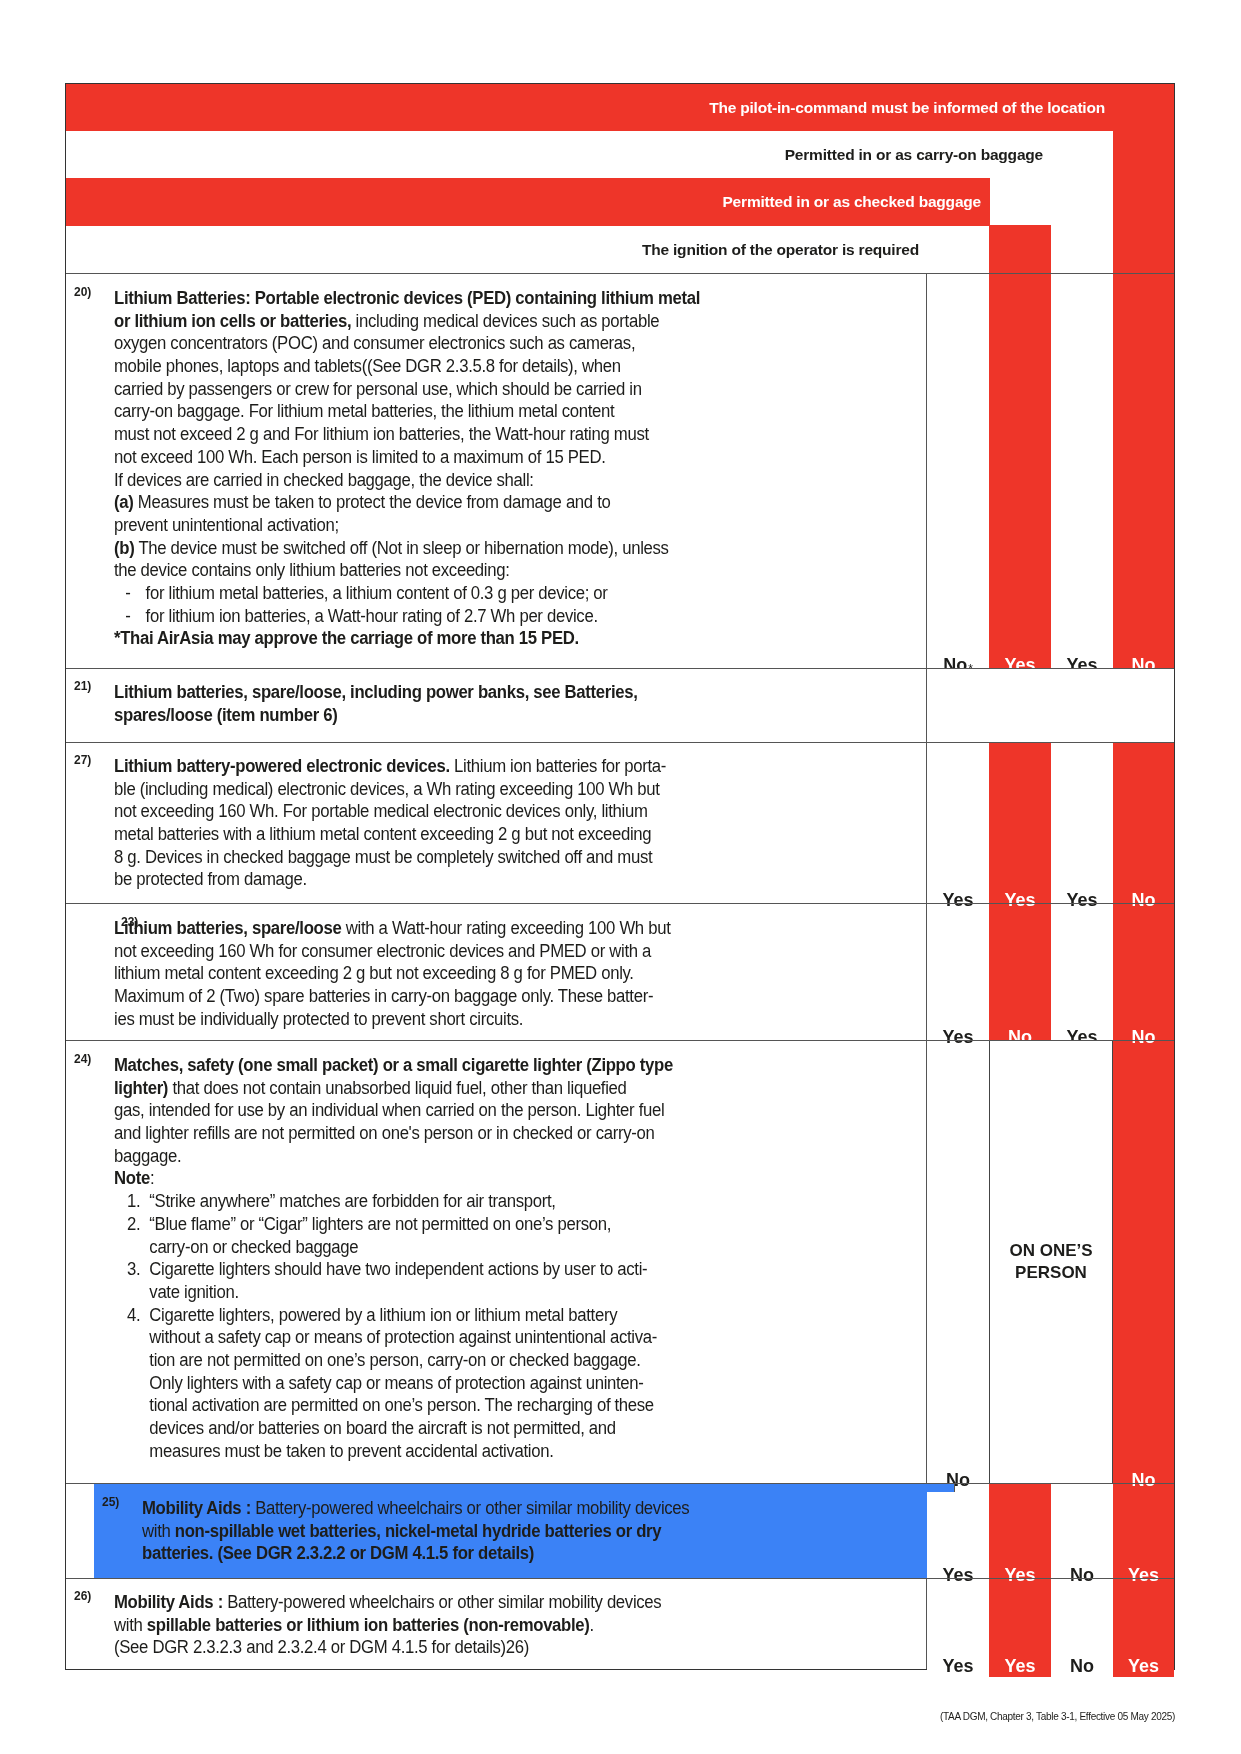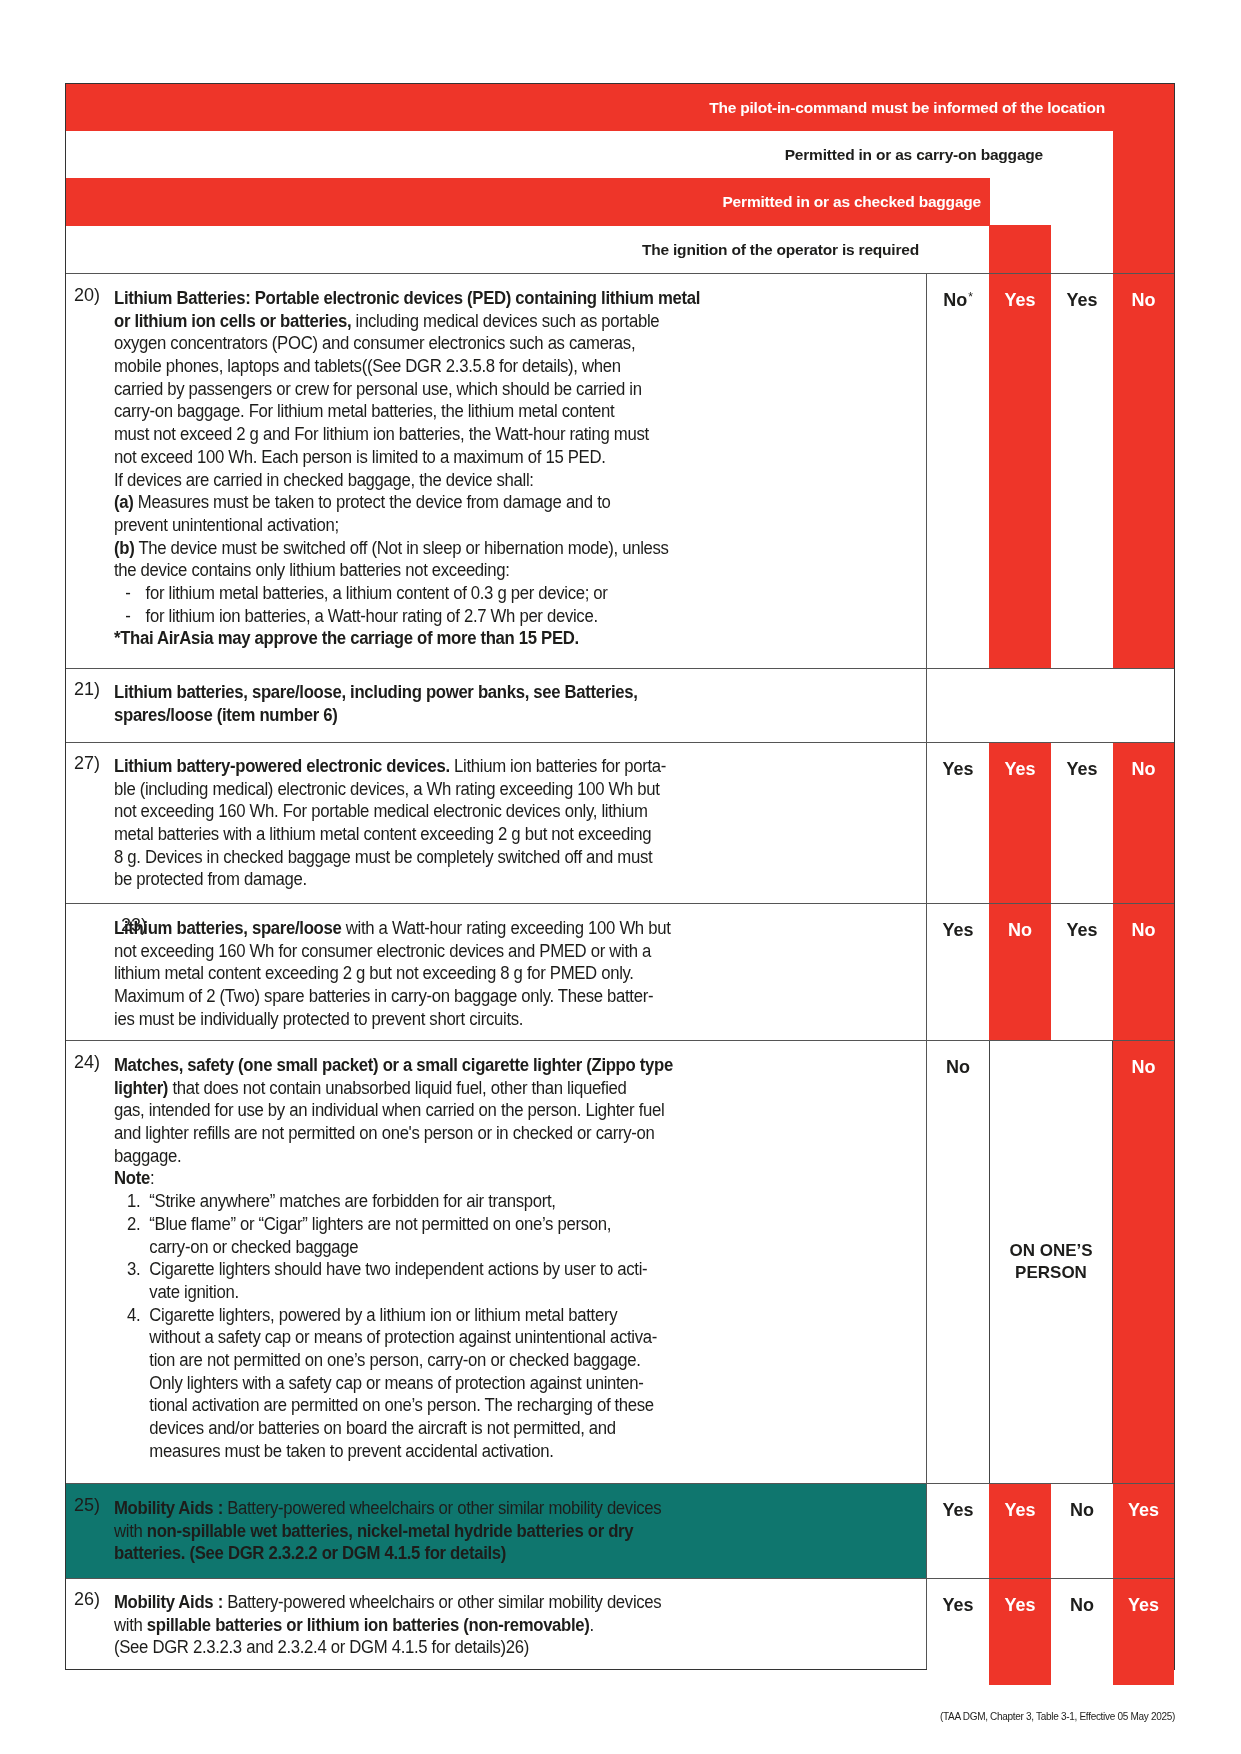--- a/index.html
+++ b/index.html
@@ -8,28 +8,28 @@
   .table { position:absolute; left:65px; top:83px; width:1110px; height:1587px;
            border:1.5px solid #333; box-sizing:border-box; }
   .band { position:absolute; box-sizing:border-box; font-weight:bold; font-size:15.5px;
           text-align:right; padding-right:9px; line-height:47px; white-space:nowrap; letter-spacing:-0.2px; }
   .band.red { background:#EE3529; color:#ffffff; }
   .band.white { background:#ffffff; color:#1d1d1b; }
   .vcol { position:absolute; background:#EE3529; }
   .row { position:absolute; left:0; width:1108px; box-sizing:border-box; border-top:1.5px solid #555; }
   .row .txt { position:absolute; left:0; top:0; width:861px; height:100%; box-sizing:border-box;
               border-right:1.5px solid #555; background:transparent; }
-  .num { position:absolute; left:8px; font-weight:normal; font-size:18px; }
+  .num { position:absolute; left:8px; font-weight:bold; font-size:12px; }
   .lines { position:absolute; left:48px; right:6px; font-size:18px; line-height:22.7px;
            white-space:nowrap; letter-spacing:-0.35px; transform-origin:left top; transform:scaleX(0.93); }
   .lines .ln { display:block; height:22.7px; }
   .lines .bullet { display:inline-block; width:34px; }
   .lines .listnum { display:inline-block; width:24px; text-align:left; padding-left:14px; }
   b { font-weight:bold; }
-  .ans { position:absolute; top:16px; height:100%; display:flex; align-items:flex-start; justify-content:center;
+  .ans { position:absolute; top:8px; height:100%; display:flex; align-items:flex-end; justify-content:center;
          font-weight:bold; font-size:18px; box-sizing:border-box; }
   .ans.dark { color:#1d1d1b; }
   .ans.light { color:#ffffff; }
   .ans.red { background:#EE3529; }
   .ans.white { background:#ffffff; }
   .sup { font-size:12px; font-weight:normal; vertical-align:4px; margin-left:1px; }
   .merged { position:absolute; top:0; height:100%; background:#ffffff; border-left:1.5px solid #444;
             border-right:1.5px solid #444; box-sizing:border-box; display:flex; align-items:center;
             justify-content:center; text-align:center; font-weight:bold; font-size:17px; line-height:22px; }
   .white-span { position:absolute; top:0; height:100%; background:#ffffff; }
@@ -181,21 +181,21 @@
           <span>No</span>
         </div>
         <div class="merged" style="left: 923px; width: 124px;">
           <span style="display: block; width: 100px;">ON ONE’S PERSON</span>
         </div>
         <div class="ans light red" style="left: 1047px; width: 61px;">
           <span>No</span>
         </div>
       </div>
       <div class="row" style="top: 1399px; height: 95px;">
-        <div class="txt" style="background: #0f766e;">
+        <div class="txt" style="background: #3b82f6; margin-left: 28px;">
           <span class="num" style="top: 11px;">25)</span>
           <div class="lines" style="top: 13px;">
             <span class="ln"><b>Mobility Aids :</b><span> Battery-powered wheelchairs or other similar mobility devices</span></span>
             <span class="ln"><span>with </span><b>non-spillable wet batteries, nickel-metal hydride batteries or dry</b></span>
             <span class="ln"><b>batteries. (See DGR 2.3.2.2 or DGM 4.1.5 for details)</b></span>
           </div>
         </div>
         <div class="ans dark white" style="left: 861px; width: 62px;">
           <span>Yes</span>
         </div>

